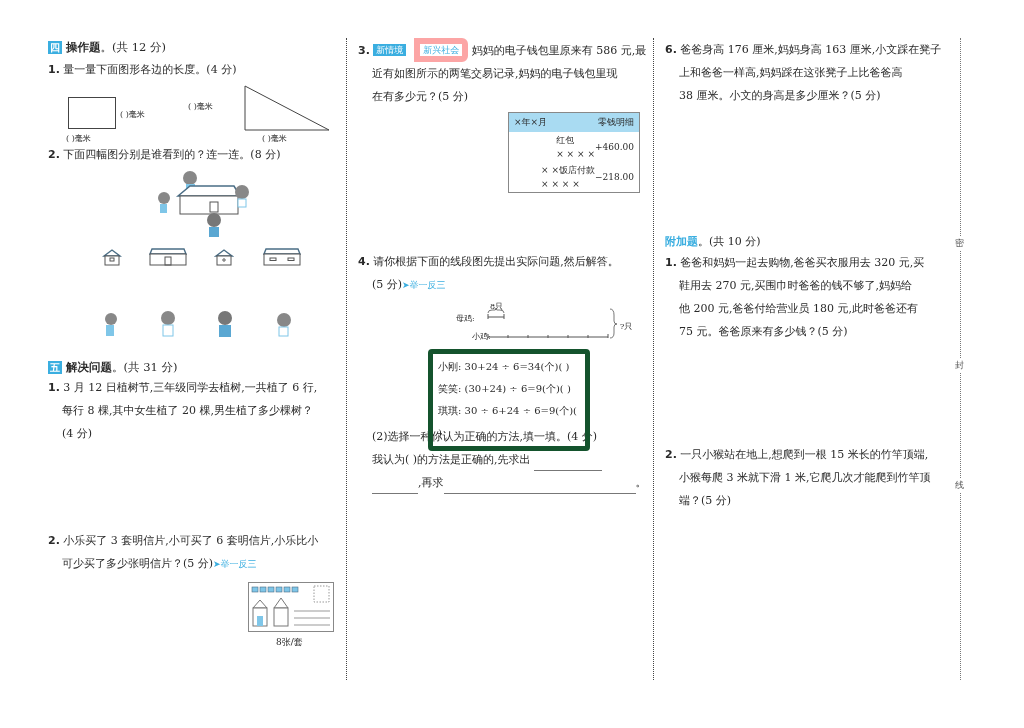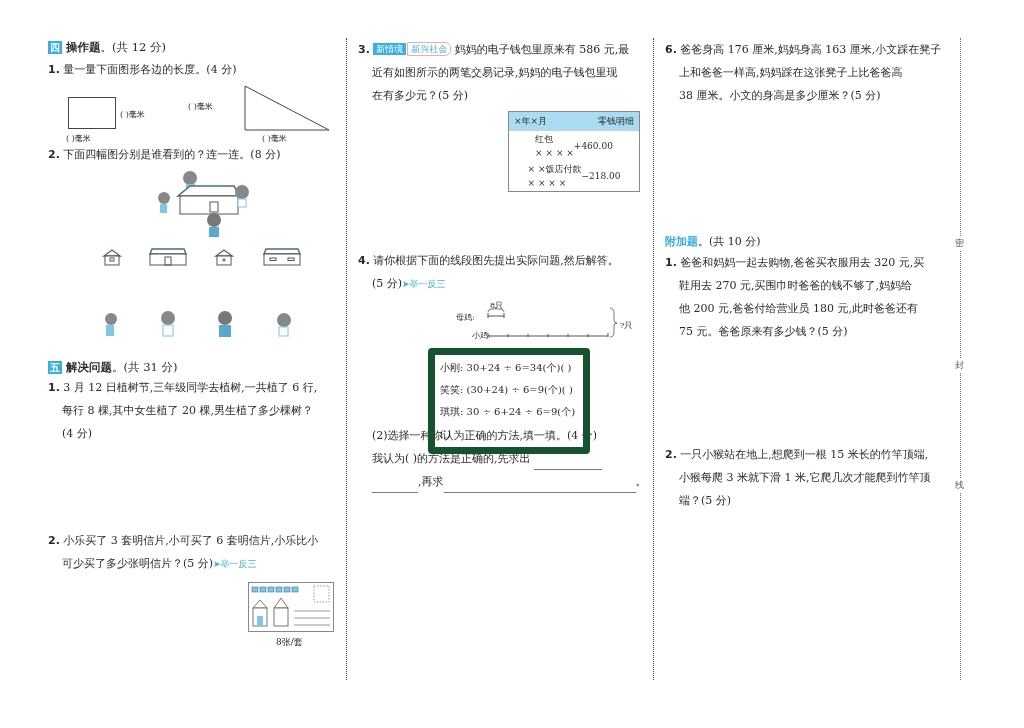--- a/index.html
+++ b/index.html
@@ -16,30 +16,30 @@
   #div3 { left: 960px; border-left: 1px dotted #777; }
   .bind-char { position: absolute; left: 955px; font-size: 9px; color: #555; background: #fff; padding: 1px 0; font-family: "DejaVu Sans", sans-serif; }
   .sec-title { font-size: 11.5px; font-weight: bold; line-height: 18px; display: flex; align-items: center; font-family: "DejaVu Sans", sans-serif; }
   .sec-badge { display: inline-block; background: #3aaee0; color: #fff; font-size: 10px; width: 14px; height: 13px; line-height: 13px; text-align: center; margin-right: 4px; }
   .sec-score { font-weight: normal; font-family: "DejaVu Serif", serif; }
   .q { font-size: 11px; line-height: 23px; }
   .q .num { font-weight: bold; font-family: "DejaVu Sans", sans-serif; }
   .indent { padding-left: 14px; }
   .tag { display: inline-block; font-size: 9px; line-height: 12px; padding: 0 3px; font-family: "DejaVu Sans", sans-serif; vertical-align: 1px; }
   .tag-solid { background: #3aaee0; color: #fff; }
-  .tag-outline { border: 1px solid #fca5a5; color: #3aaee0; border-radius: 0 6px 6px 0; margin-left: 1px; }
+  .tag-outline { border: 6px solid #fca5a5; color: #3aaee0; border-radius: 0 6px 6px 0; margin-left: 8px; }
   .link-blue { color: #3aaee0; font-size: 9px; font-family: "DejaVu Sans", sans-serif; cursor: pointer; }
   .addon-title { color: #3aaee0; font-size: 11px; font-weight: bold; font-family: "DejaVu Sans", sans-serif; line-height: 18px; }
   .addon-title .sec-score { color: #2a2a2a; text-align: center; }
   .fig-label { font-size: 8px; position: absolute; white-space: nowrap; text-align: right; }
   .ledger { position: absolute; border: 1px solid #888; width: 132px; font-size: 9px; }
   .ledger-head { background: #a9dbf2; display: flex; justify-content: space-between; padding: 3px 5px; }
-  .ledger-row { display: flex; justify-content: center; align-items: center; padding: 1px 5px; }
+  .ledger-row { display: flex; justify-content: flex-end; align-items: center; padding: 1px 5px; }
   .ledger-row .l { line-height: 14px; }
-  .method-box { position: absolute; border: 7px solid #14532d; border-radius: 4px; padding: 2px 5px; font-size: 10px; line-height: 22px; width: 162px; }
+  .method-box { position: absolute; border: 5px solid #14532d; border-radius: 4px; padding: 2px 5px; font-size: 10px; line-height: 22px; width: 162px; }
   .blank-line { display: inline-block; border-bottom: 1px solid #777; vertical-align: bottom; }
 </style>
 </head>
 <body>
 
 <div class="page">
 
   <div class="divider" id="div1"></div>
   <div class="divider" id="div2"></div>
   <div class="divider" id="div3"></div>

